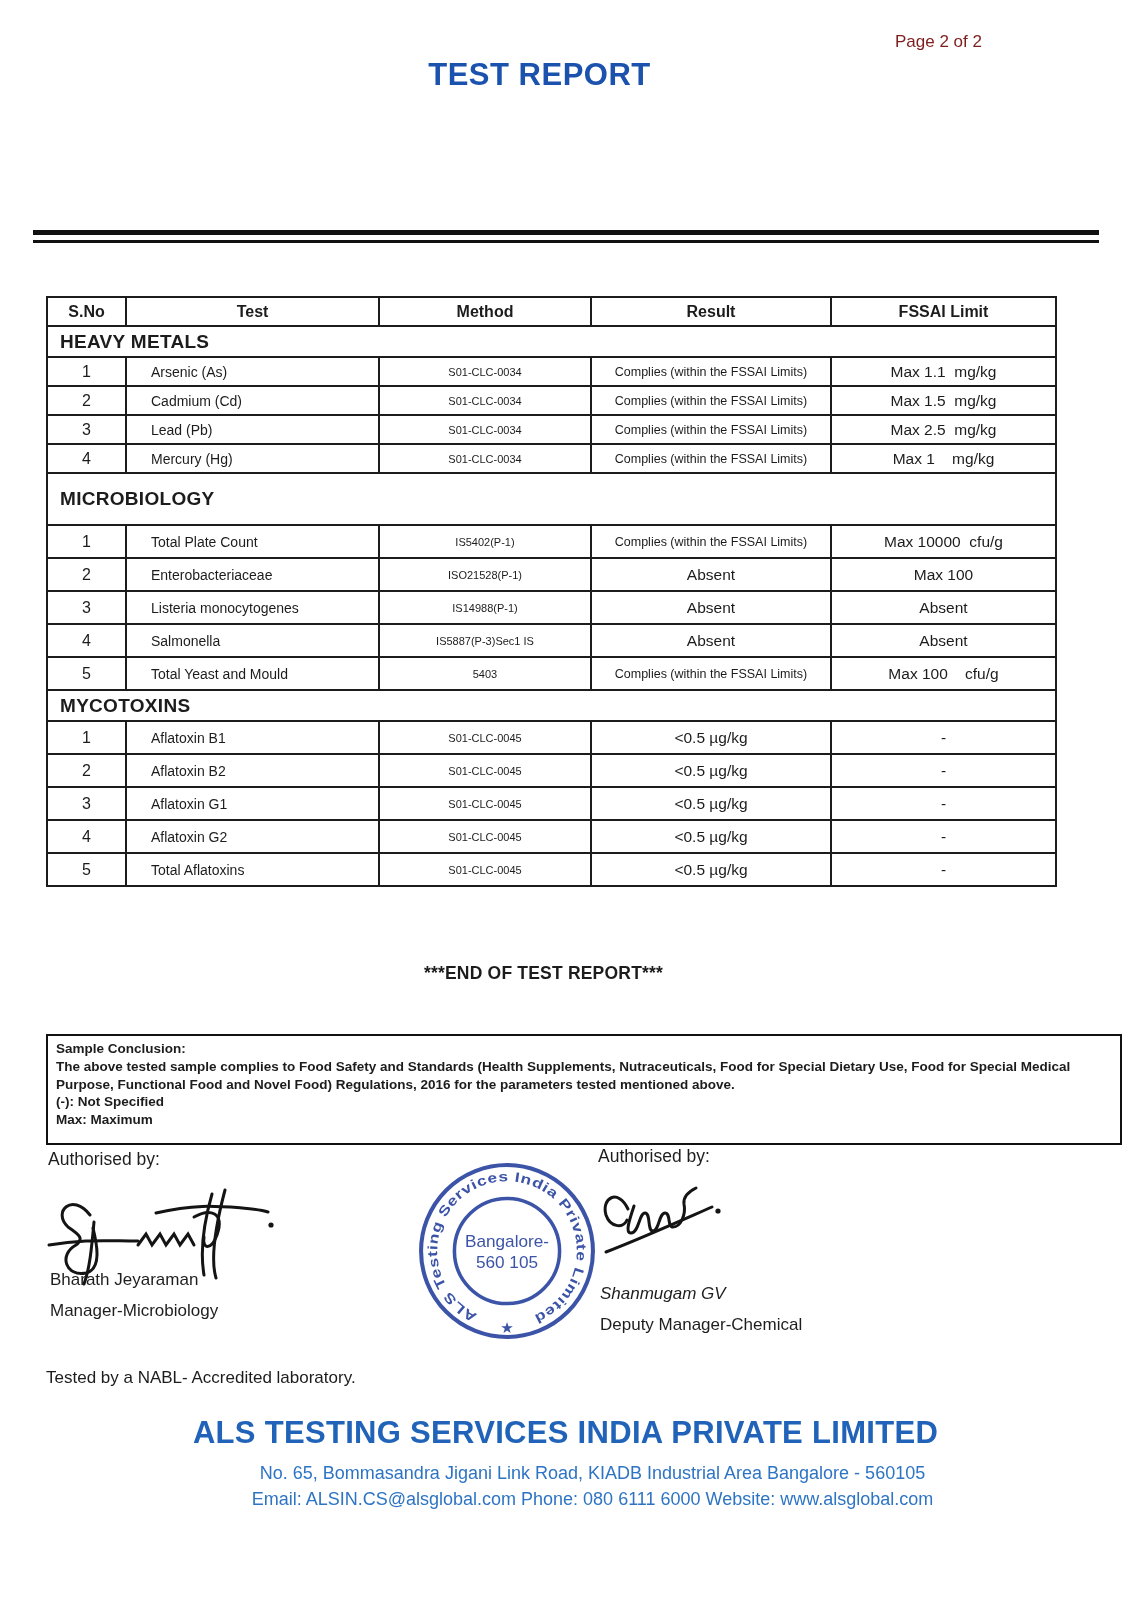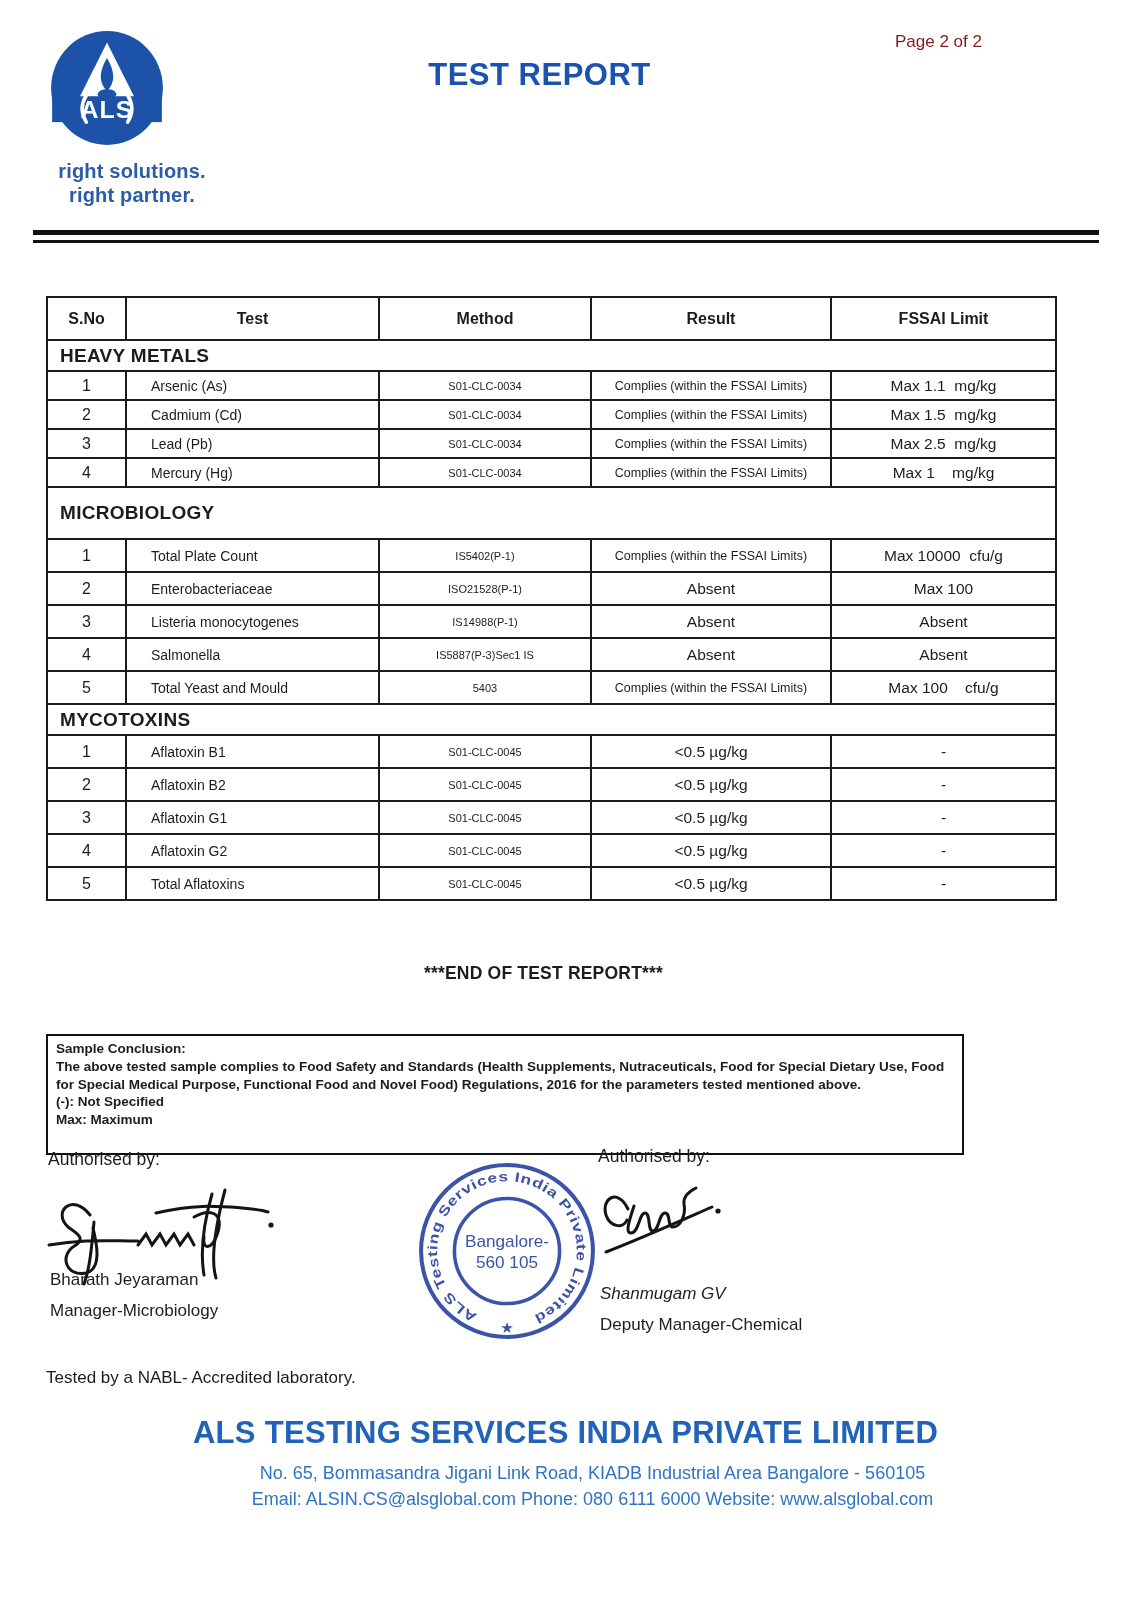--- a/index.html
+++ b/index.html
@@ -18,38 +18,38 @@
   .page-num { position:absolute; top:32px; left:860px; font-size:17px; color:#7f1d1d;margin-left:35px; }
 
   .rule-wrap { position:absolute; top:230px; left:33px; width:1066px; }
   .rule1 { height:5px; background:#111; }
   .rule2 { margin-top:5px; height:3px; background:#111; }
 
   
   .table-wrap { position:absolute; top:296px; left:46px; }
   table { border-collapse:collapse; table-layout:fixed; width:1009px; }
   th, td { border:2px solid #1c1c1c; padding:0; }
-  thead th { height:43px; font-size:16px; font-weight:bold; text-align:center; }
+  thead th { height:29px; font-size:16px; font-weight:bold; text-align:center; }
   .band td { height:31px; font-size:19px; font-weight:bold; text-align:left; padding-left:12px;
              letter-spacing:0.3px; }
   .band.tall td { height:52px; }
   tr.r29 td { height:29px; }
   tr.r33 td { height:33px; }
   .sno   { text-align:center; font-size:16px; }
   .test  { text-align:left; padding-left:24px; font-size:14px; }
   .method{ text-align:center; font-size:11px; }
   .res   { text-align:center; font-size:15.5px; }
   .res.small { font-size:12.5px; }
   .limit { text-align:center; font-size:15.5px; white-space:pre-wrap; }
 
   .end-marker { position:absolute; top:963px; left:0; width:1131px; text-align:center;
                 transform:translateX(-22px); font-size:17.5px; font-weight:bold; letter-spacing:0.2px; }
 
-  .conclusion { position:absolute; top:1034px; left:46px; width:918px; border:2px solid #111;
-                padding:4px 8px 24px 8px; font-size:13.5px; font-weight:bold; line-height:1.32; }
+  .conclusion { position:absolute; top:1034px; left:46px; width:1076px; border:2px solid #111;
+                padding:4px 8px 14px 8px; font-size:13.5px; font-weight:bold; line-height:1.32; }
 
   
   .auth-label { position:absolute; font-size:17.5px; color:#1e1e1e; }
   .auth-left  { left:48px;  top:1149px; }
   .auth-right { left:598px; top:1146px; }
   .sig-svg { position:absolute; }
   .sig-left-svg  { left:44px;  top:1182px; }
   .sig-right-svg { left:598px; top:1176px; }
   .stamp-svg { position:absolute; left:416px; top:1160px; }
   .sig-name, .sig-role { position:absolute; font-size:17px; color:#1e1e1e; }
@@ -66,36 +66,20 @@
   .footer-line { position:absolute; left:0; width:1131px; text-align:center;
                  font-size:18px; color:#2e74c4;margin-left:27px; }
   .footer-address { top:1463px; }
   .footer-contact { top:1489px; }
 </style>
 </head>
 <body>
 
 <div class="page">
 
-  <div class="logo-wrap">
-    <svg class="logo-svg" width="114" height="118" viewBox="0 0 110 114">
-      <ellipse cx="55" cy="56" rx="54" ry="55" fill="#1c53a8"></ellipse>
-      <polygon points="55,12 17,88 93,88" fill="#ffffff"></polygon>
-      <path d="M55,27 C62,39 64,50 55,59 C46,50 48,39 55,27 Z" fill="#1c53a8"></path>
-      <ellipse cx="55" cy="62" rx="9" ry="5" fill="#1c53a8"></ellipse>
-      <rect x="2" y="64" width="106" height="25" fill="#1c53a8"></rect>
-      <path d="M35,63 Q27,76 35,89" stroke="#ffffff" stroke-width="3.5" fill="none" stroke-linecap="round"></path>
-      <path d="M75,63 Q83,76 75,89" stroke="#ffffff" stroke-width="3.5" fill="none" stroke-linecap="round"></path>
-      <text x="55" y="85" text-anchor="middle" font-family="Liberation Sans, sans-serif" font-size="24" font-weight="bold" fill="#ffffff" letter-spacing="1">ALS</text>
-    </svg>
-    <div class="tagline">
-      <div>right solutions.</div>
-      <div>right partner.</div>
-    </div>
-  </div>
 
   <div class="report-title">TEST REPORT</div>
   <div class="page-num">Page 2 of 2</div>
 
   <div class="rule-wrap">
     <div class="rule1"></div>
     <div class="rule2"></div>
   </div>
 
   <div class="table-wrap">

